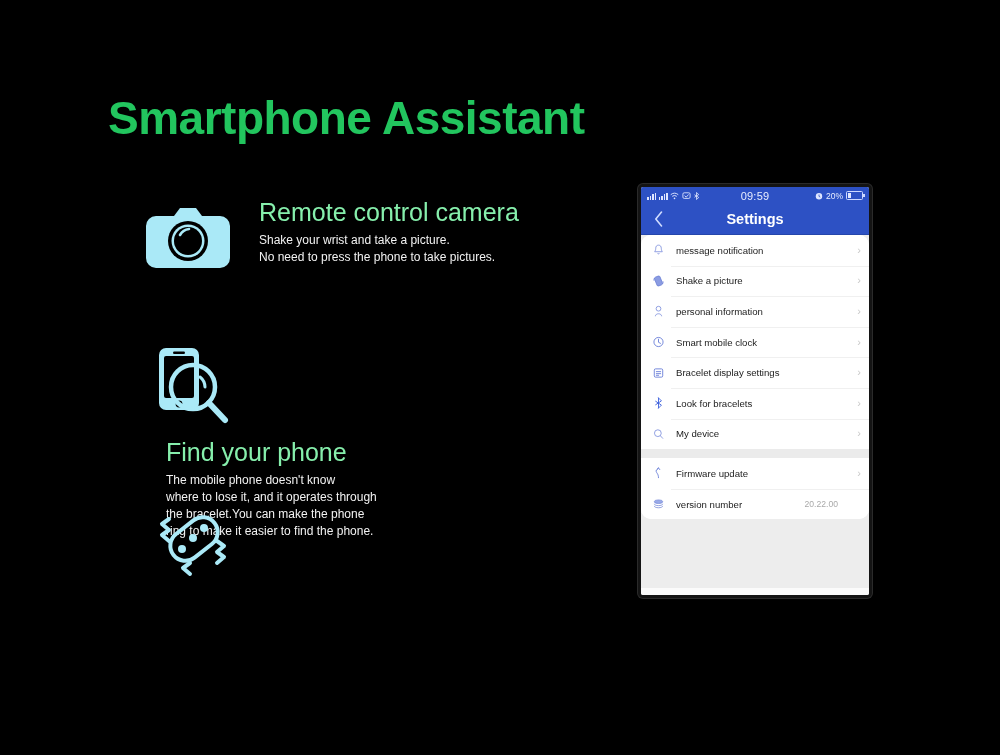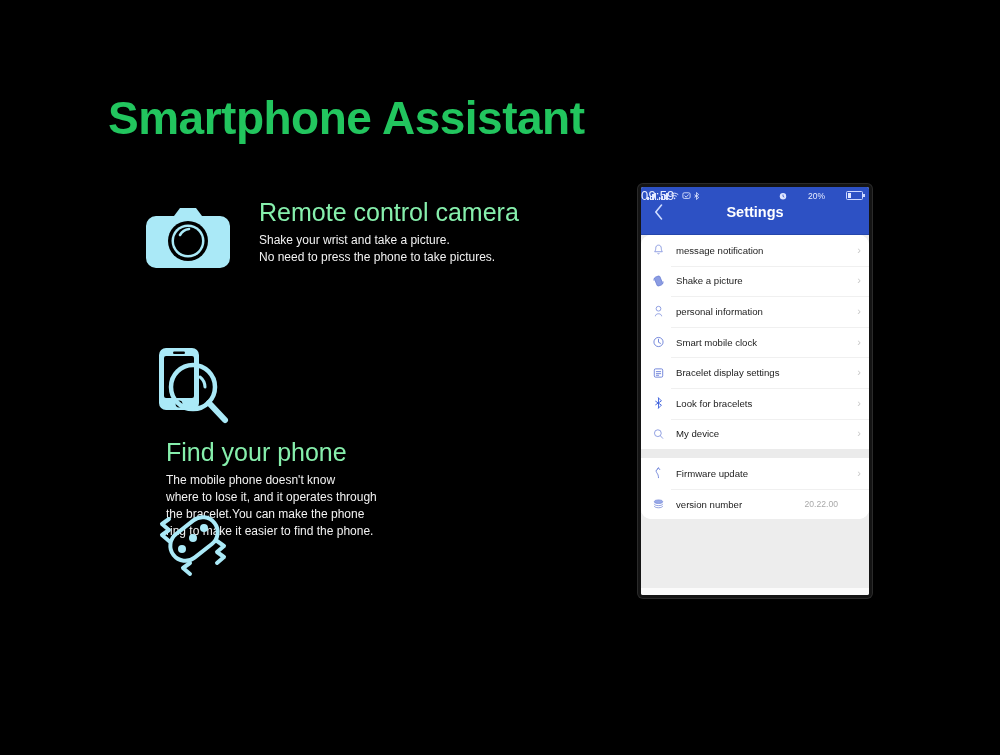--- a/index.html
+++ b/index.html
@@ -94,25 +94,26 @@
     display: flex;
     align-items: center;
     padding: 0 6px;
     position: relative;
   }
   .status-left, .status-right {
     display: flex;
     align-items: center;
     gap: 2.5px;
   }
-  .status-right { margin-left: auto; gap: 21px; }
+  .status-right { margin-left: auto; gap: 3px; }
   .status-time {
     position: absolute;
     left: 0; right: 0;
-    font-size: 13px;
+    text-align: center;
+    font-size: 11px;
     letter-spacing: 0.2px;
   }
   .bars {
     display: inline-flex;
     align-items: flex-end;
     gap: 1px;
     height: 8px;
   }
   .bars i {
     display: block;
@@ -144,21 +145,21 @@
     width: 20%;
     background: #dfe6ff;
   }
   .batt-pct { font-size: 8.5px; }
 
   
   #nav-bar {
     height: 30px;
     background: #2d51c4;
     display: flex;
-    align-items: flex-start;
+    align-items: center;
     position: relative;
     border-bottom: 1px solid #2546ab;
   }
   #nav-back {
     width: 34px;
     display: flex;
     align-items: center;
     justify-content: center;
     cursor: pointer;
   }

